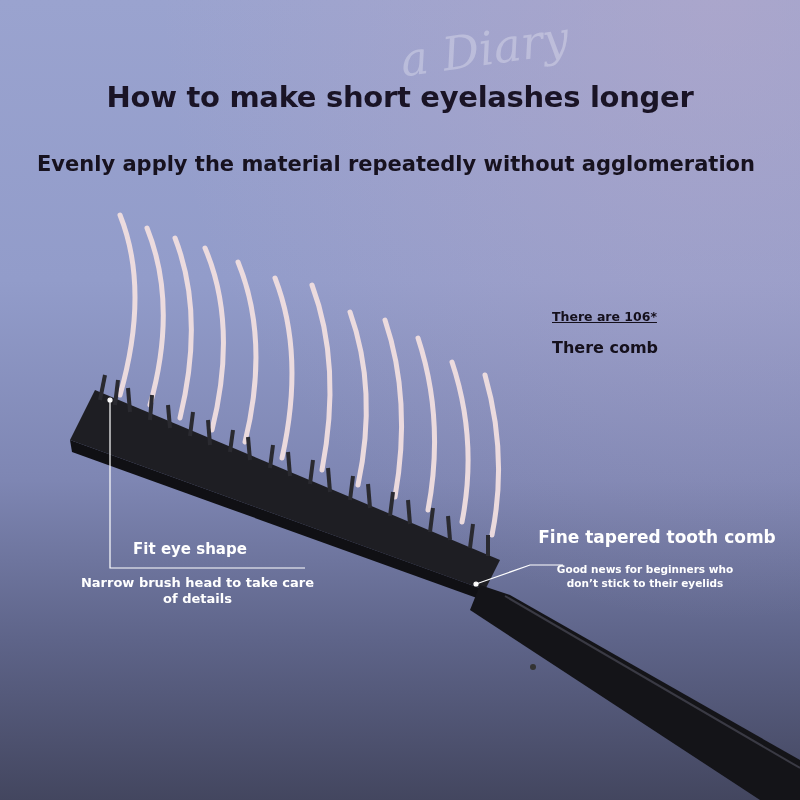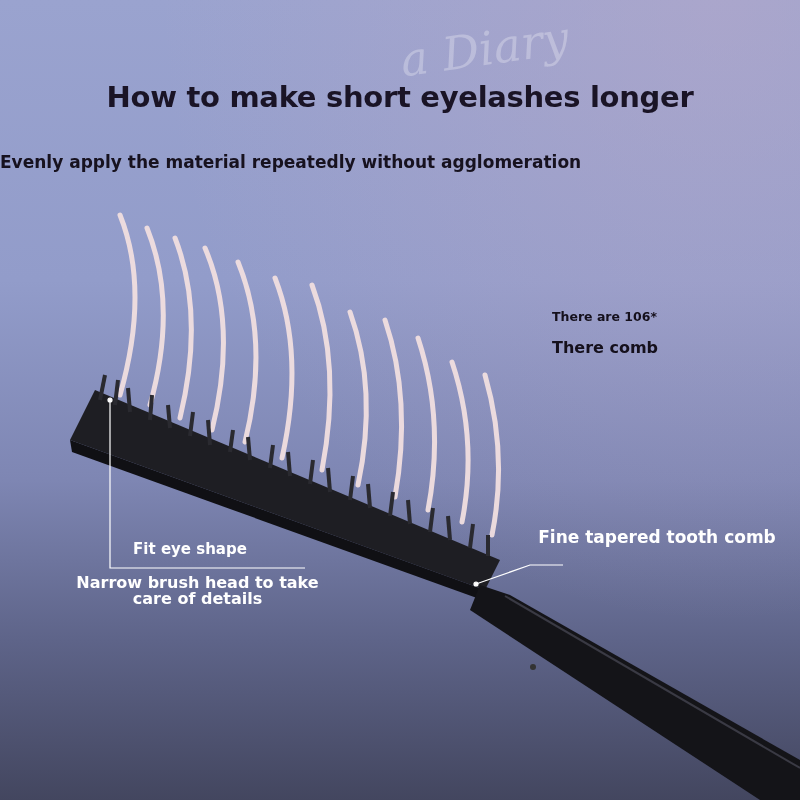--- a/index.html
+++ b/index.html
@@ -5,26 +5,26 @@
   html,body{margin:0;padding:0;}
   body{width:800px;height:800px;overflow:hidden;font-family:"DejaVu Sans",sans-serif;}
   .canvas{position:relative;width:800px;height:800px;overflow:hidden;
     background:linear-gradient(180deg,#9aa3cf 0%,#929cca 35%,#7e86b3 60%,#5e6489 80%,#43465f 100%);}
   .canvas:before{content:"";position:absolute;inset:0;
     background:radial-gradient(ellipse at 90% 0%,rgba(190,170,200,.45),transparent 55%);}
   .watermark{position:absolute;left:400px;top:22px;font-family:"DejaVu Serif",serif;font-style:italic;
     font-size:46px;color:rgba(255,255,255,.28);transform:rotate(-8deg);}
   .title{position:absolute;left:0;right:0;top:80px;text-align:center;font-weight:bold;font-size:29px;
     color:#1a1426;letter-spacing:-0.3px;}
-  .subtitle{position:absolute;left:0;right:8px;top:152px;text-align:left;font-weight:bold;font-size:17px;color:#17121f;}
-  .note1{position:absolute;left:552px;top:309px;font-weight:bold;font-size:12.5px;color:#15101c;}
+  .subtitle{position:absolute;left:0;right:8px;top:152px;text-align:center;font-weight:bold;font-size:21px;color:#17121f;}
+  .note1{position:absolute;left:552px;top:309px;font-weight:bold;font-size:12.5px;color:#15101c;text-decoration:underline;}
   .note2{position:absolute;left:552px;top:338px;font-weight:bold;font-size:16px;color:#15101c;}
   .lbl-white{position:absolute;color:#fff;font-weight:bold;text-align:center;}
   .fit{left:110px;top:540px;width:160px;font-size:15px;text-align:center;}
-  .narrow{left:75px;top:575px;width:245px;font-size:16px;line-height:16px;}
+  .narrow{left:75px;top:575px;width:245px;font-size:13px;line-height:16px;}
   .fine{left:500px;top:527px;width:250px;font-size:17px;margin-left:32px;}
   .good{left:555px;top:562px;width:180px;font-size:10.5px;line-height:14px;}
   svg.art{position:absolute;left:0;top:0;}
 </style>
 </head>
 <body>
 
 <div class="canvas">
   <svg class="art" width="800" height="800">
     <g fill="none" stroke="#f1dfe0" stroke-width="5" stroke-linecap="round" opacity="0.95">
@@ -82,13 +82,14 @@
   </svg>
 
   <div class="watermark">a Diary</div>
   <div class="title">How to make short eyelashes longer</div>
   <div class="subtitle">Evenly apply the material repeatedly without agglomeration</div>
   <div class="note1">There are 106*</div>
   <div class="note2">There comb</div>
   <div class="lbl-white fit">Fit eye shape</div>
   <div class="lbl-white narrow">Narrow brush head to take care of details</div>
   <div class="lbl-white fine">Fine tapered tooth comb</div>
+  <div class="lbl-white good">Good news for beginners who don’t stick to their eyelids</div>
 </div>
 
 </body></html>

